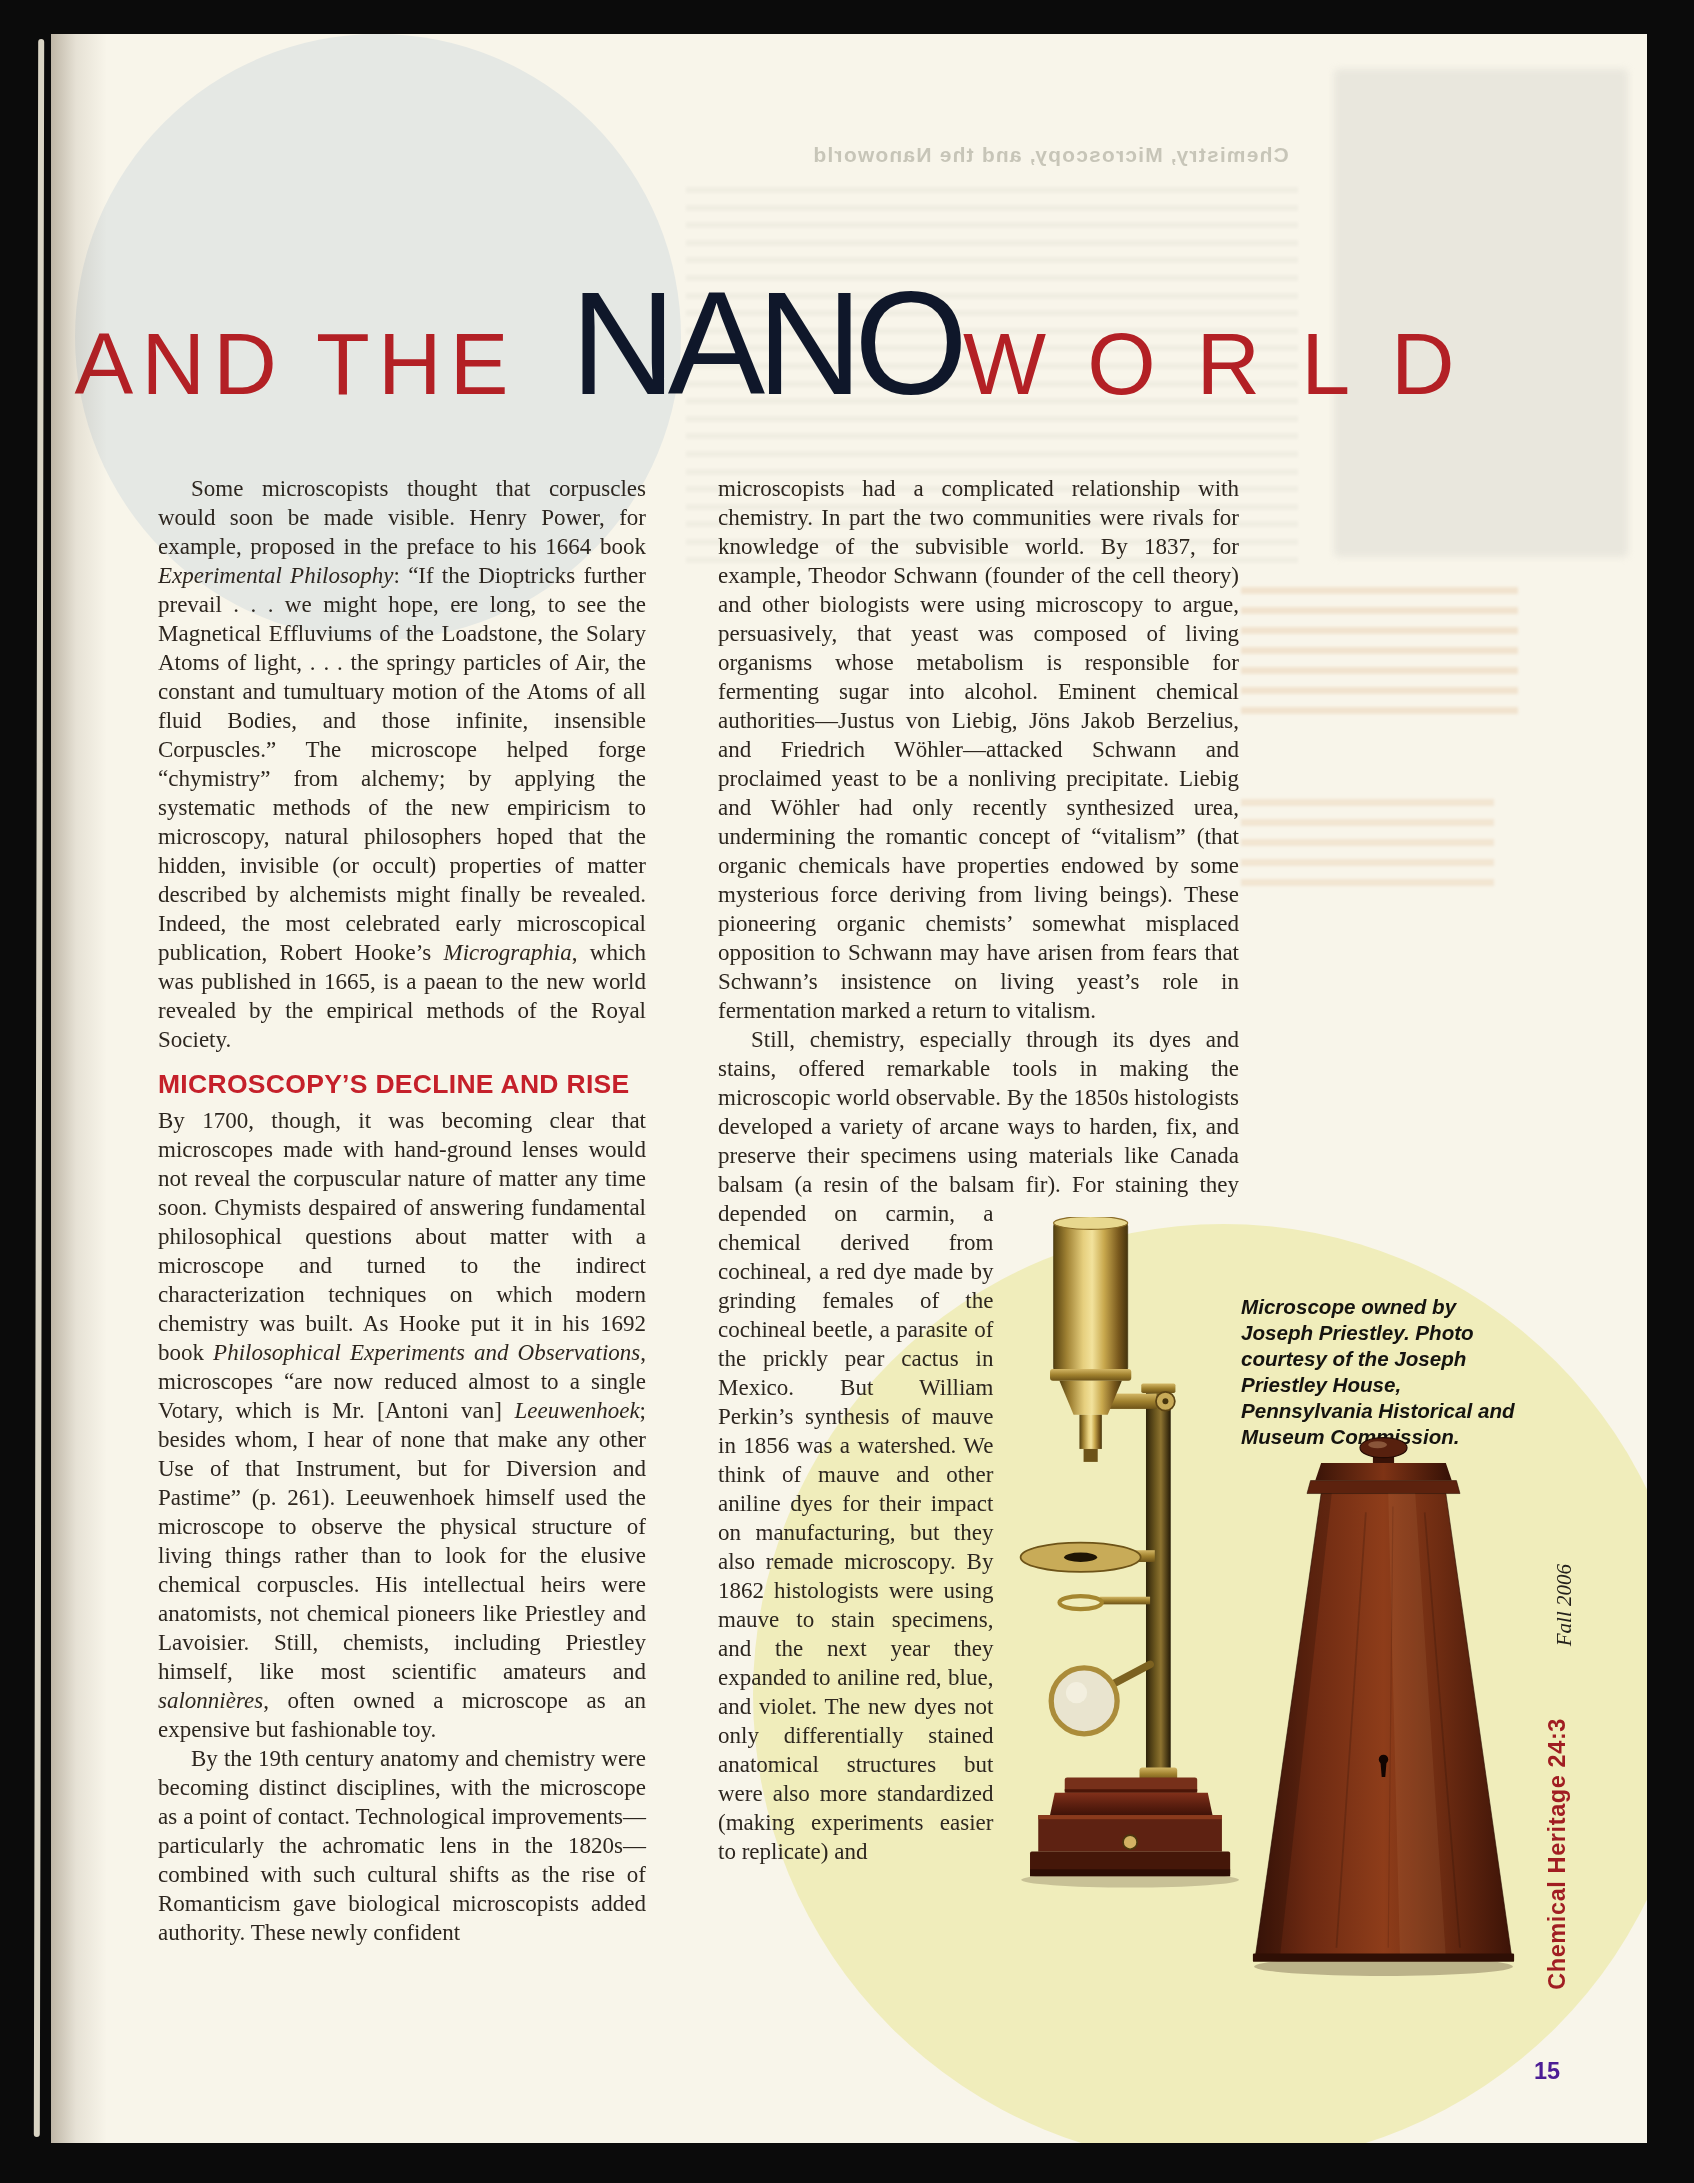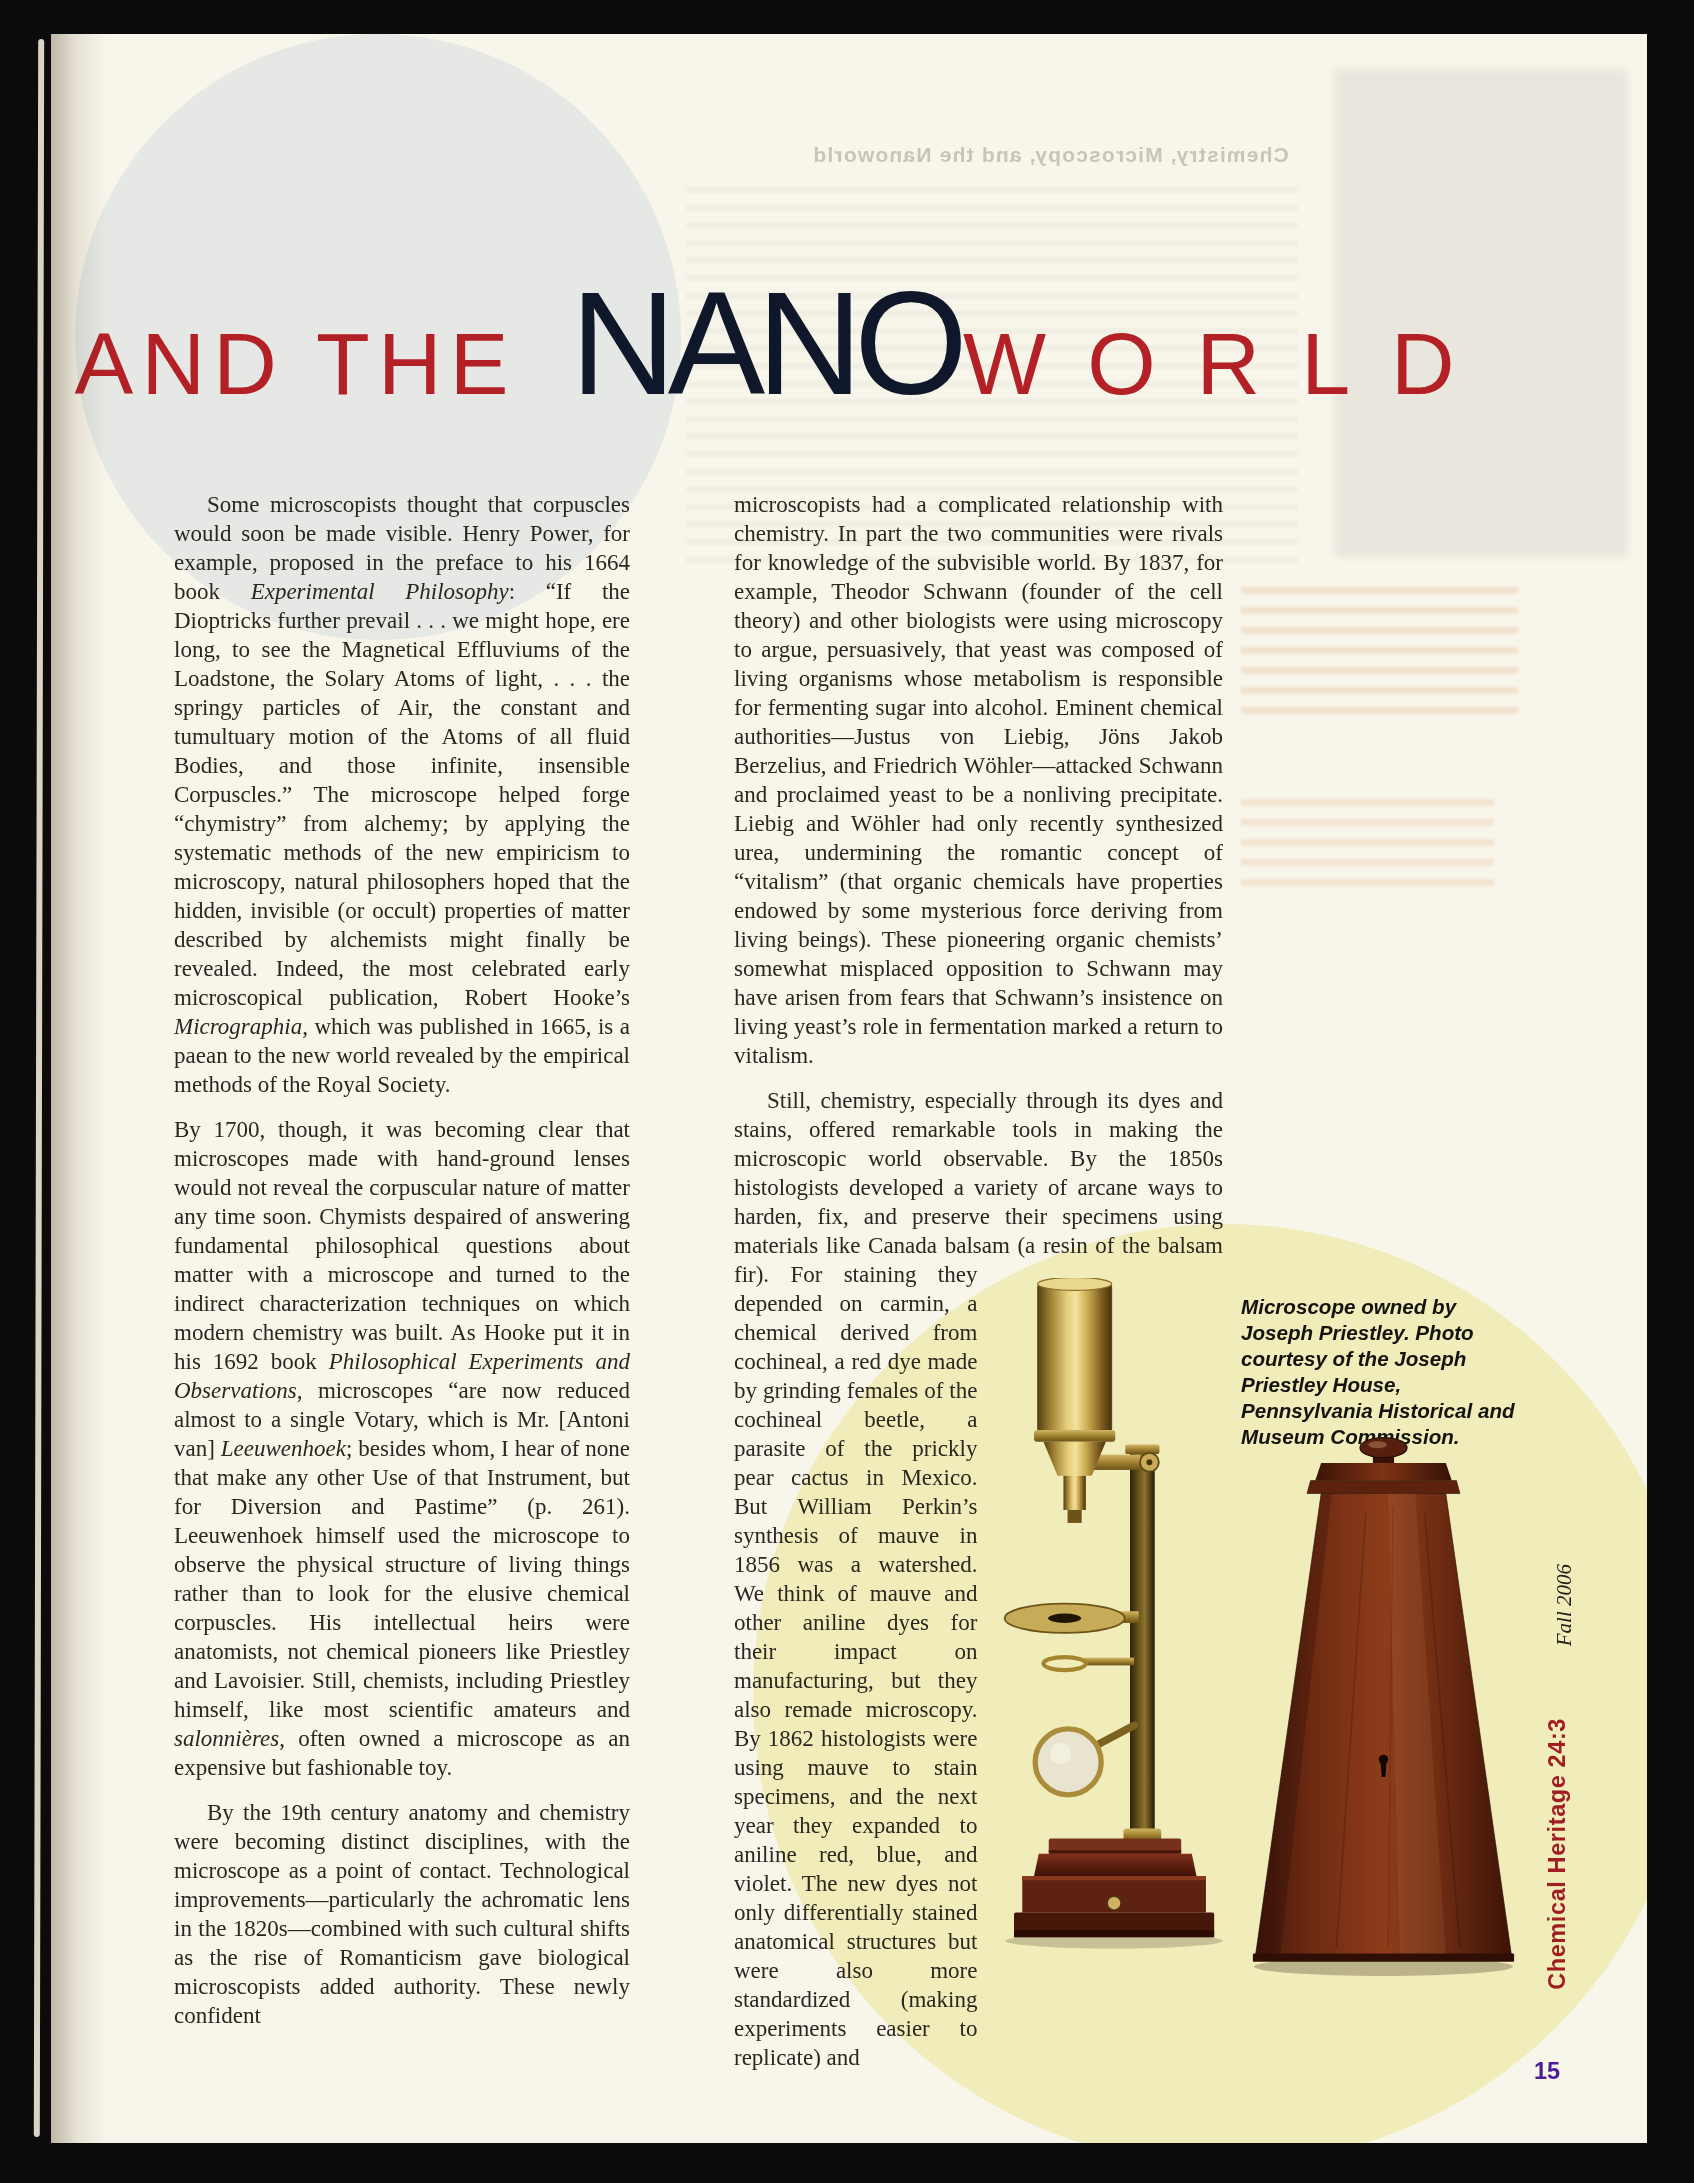--- a/index.html
+++ b/index.html
@@ -37,21 +37,21 @@
   
   .headline{position:absolute;left:23.5px;top:226px;margin:0;z-index:2;display:flex;
             align-items:baseline;font-family:"Liberation Sans", sans-serif;font-weight:400;white-space:nowrap;}
   .hl-red{font-size:88px;color:#b32025;letter-spacing:8.2px;}
   .hl-olive{font-size:146px;color:#0f172a;letter-spacing:-8.2px;margin:0 3.5px 0 54px;}
   .hl-world{letter-spacing:41px;text-align:center;}
 
   
   .col{position:absolute;top:440px;z-index:2;font-size:23px;line-height:29px;
        color:#2d261f;text-align:justify;}
-  .col p{margin:16px;}
+  .col p{margin:0;}
   .col-left{left:107px;width:488px;}
   .col-right{left:667px;width:521px;}
   .indent{text-indent:33px;}
   .it{font-style:italic;}
   .subhead{margin:15.3px 0 5.9px 0;font:700 26.5px "Liberation Sans", sans-serif;
            color:#c5202a;letter-spacing:0.3px;}
 
   
   .micro-float{float:right;width:235px;height:824px;margin-left:10.6px;position:relative;}
   .micro-float svg{position:absolute;top:17.6px;right:-29px;}
@@ -86,20 +86,21 @@
   <div class="smudge s3"></div>
 
   <h1 class="headline">
     <span class="hl-red">AND THE</span>
     <span class="hl-olive">NANO</span>
     <span class="hl-red hl-world">WORLD</span>
   </h1>
 
   <div class="col col-left">
     <p class="indent"><span>Some microscopists thought that corpuscles would soon be made visible. Henry Power, for example, proposed in the preface to his 1664 book </span><span class="it">Experimental Philosophy</span><span>: “If the Dioptricks further prevail . . . we might hope, ere long, to see the Magnetical Effluviums of the Loadstone, the Solary Atoms of light, . . . the springy particles of Air, the constant and tumultuary motion of the Atoms of all fluid Bodies, and those infinite, insensible Corpuscles.” The microscope helped forge “chymistry” from alchemy; by applying the systematic methods of the new empiricism to microscopy, natural philosophers hoped that the hidden, invisible (or occult) properties of matter described by alchemists might finally be revealed. Indeed, the most celebrated early microscopical publication, Robert Hooke’s </span><span class="it">Micrographia</span><span>, which was published in 1665, is a paean to the new world revealed by the empirical methods of the Royal Society.</span></p>
+    <h3 class="subhead">MICROSCOPY’S DECLINE AND RISE</h3>
     <p><span>By 1700, though, it was becoming clear that microscopes made with hand-ground lenses would not reveal the corpuscular nature of matter any time soon. Chymists despaired of answering fundamental philosophical questions about matter with a microscope and turned to the indirect characterization techniques on which modern chemistry was built. As Hooke put it in his 1692 book </span><span class="it">Philosophical Experiments and Observations</span><span>, microscopes “are now reduced almost to a single Votary, which is Mr. [Antoni van] </span><span class="it">Leeuwenhoek</span><span>; besides whom, I hear of none that make any other Use of that Instrument, but for Diversion and Pastime” (p. 261). Leeuwenhoek himself used the microscope to observe the physical structure of living things rather than to look for the elusive chemical corpuscles. His intellectual heirs were anatomists, not chemical pioneers like Priestley and Lavoisier. Still, chemists, including Priestley himself, like most scientific amateurs and </span><span class="it">salonnières</span><span>, often owned a microscope as an expensive but fashionable toy.</span></p>
     <p class="indent"><span>By the 19th century anatomy and chemistry were becoming distinct disciplines, with the microscope as a point of contact. Technological improvements—particularly the achromatic lens in the 1820s—combined with such cultural shifts as the rise of Romanticism gave biological microscopists added authority. These newly confident</span></p>
   </div>
 
   <div class="col col-right">
     <p><span>microscopists had a complicated relationship with chemistry. In part the two communities were rivals for knowledge of the subvisible world. By 1837, for example, Theodor Schwann (founder of the cell theory) and other biologists were using microscopy to argue, persuasively, that yeast was composed of living organisms whose metabolism is responsible for fermenting sugar into alcohol. Eminent chemical authorities—Justus von Liebig, Jöns Jakob Berzelius, and Friedrich Wöhler—attacked Schwann and proclaimed yeast to be a nonliving precipitate. Liebig and Wöhler had only recently synthesized urea, undermining the romantic concept of “vitalism” (that organic chemicals have properties endowed by some mysterious force deriving from living beings). These pioneering organic chemists’ somewhat misplaced opposition to Schwann may have arisen from fears that Schwann’s insistence on living yeast’s role in fermentation marked a return to vitalism.</span></p>
     <p class="indent">
       <span><span>Still, chemistry, especially through its dyes and stains, offered remarkable tools in making the microscopic world observable. By the 1850s histologists developed a variety of arcane ways to harden, fix, and preserve their specimens using materials like Canada balsam (a resin of the balsam fir). </span></span><span class="micro-float">
         <svg viewBox="0 0 470 1150" width="277" height="677">
           <defs>

